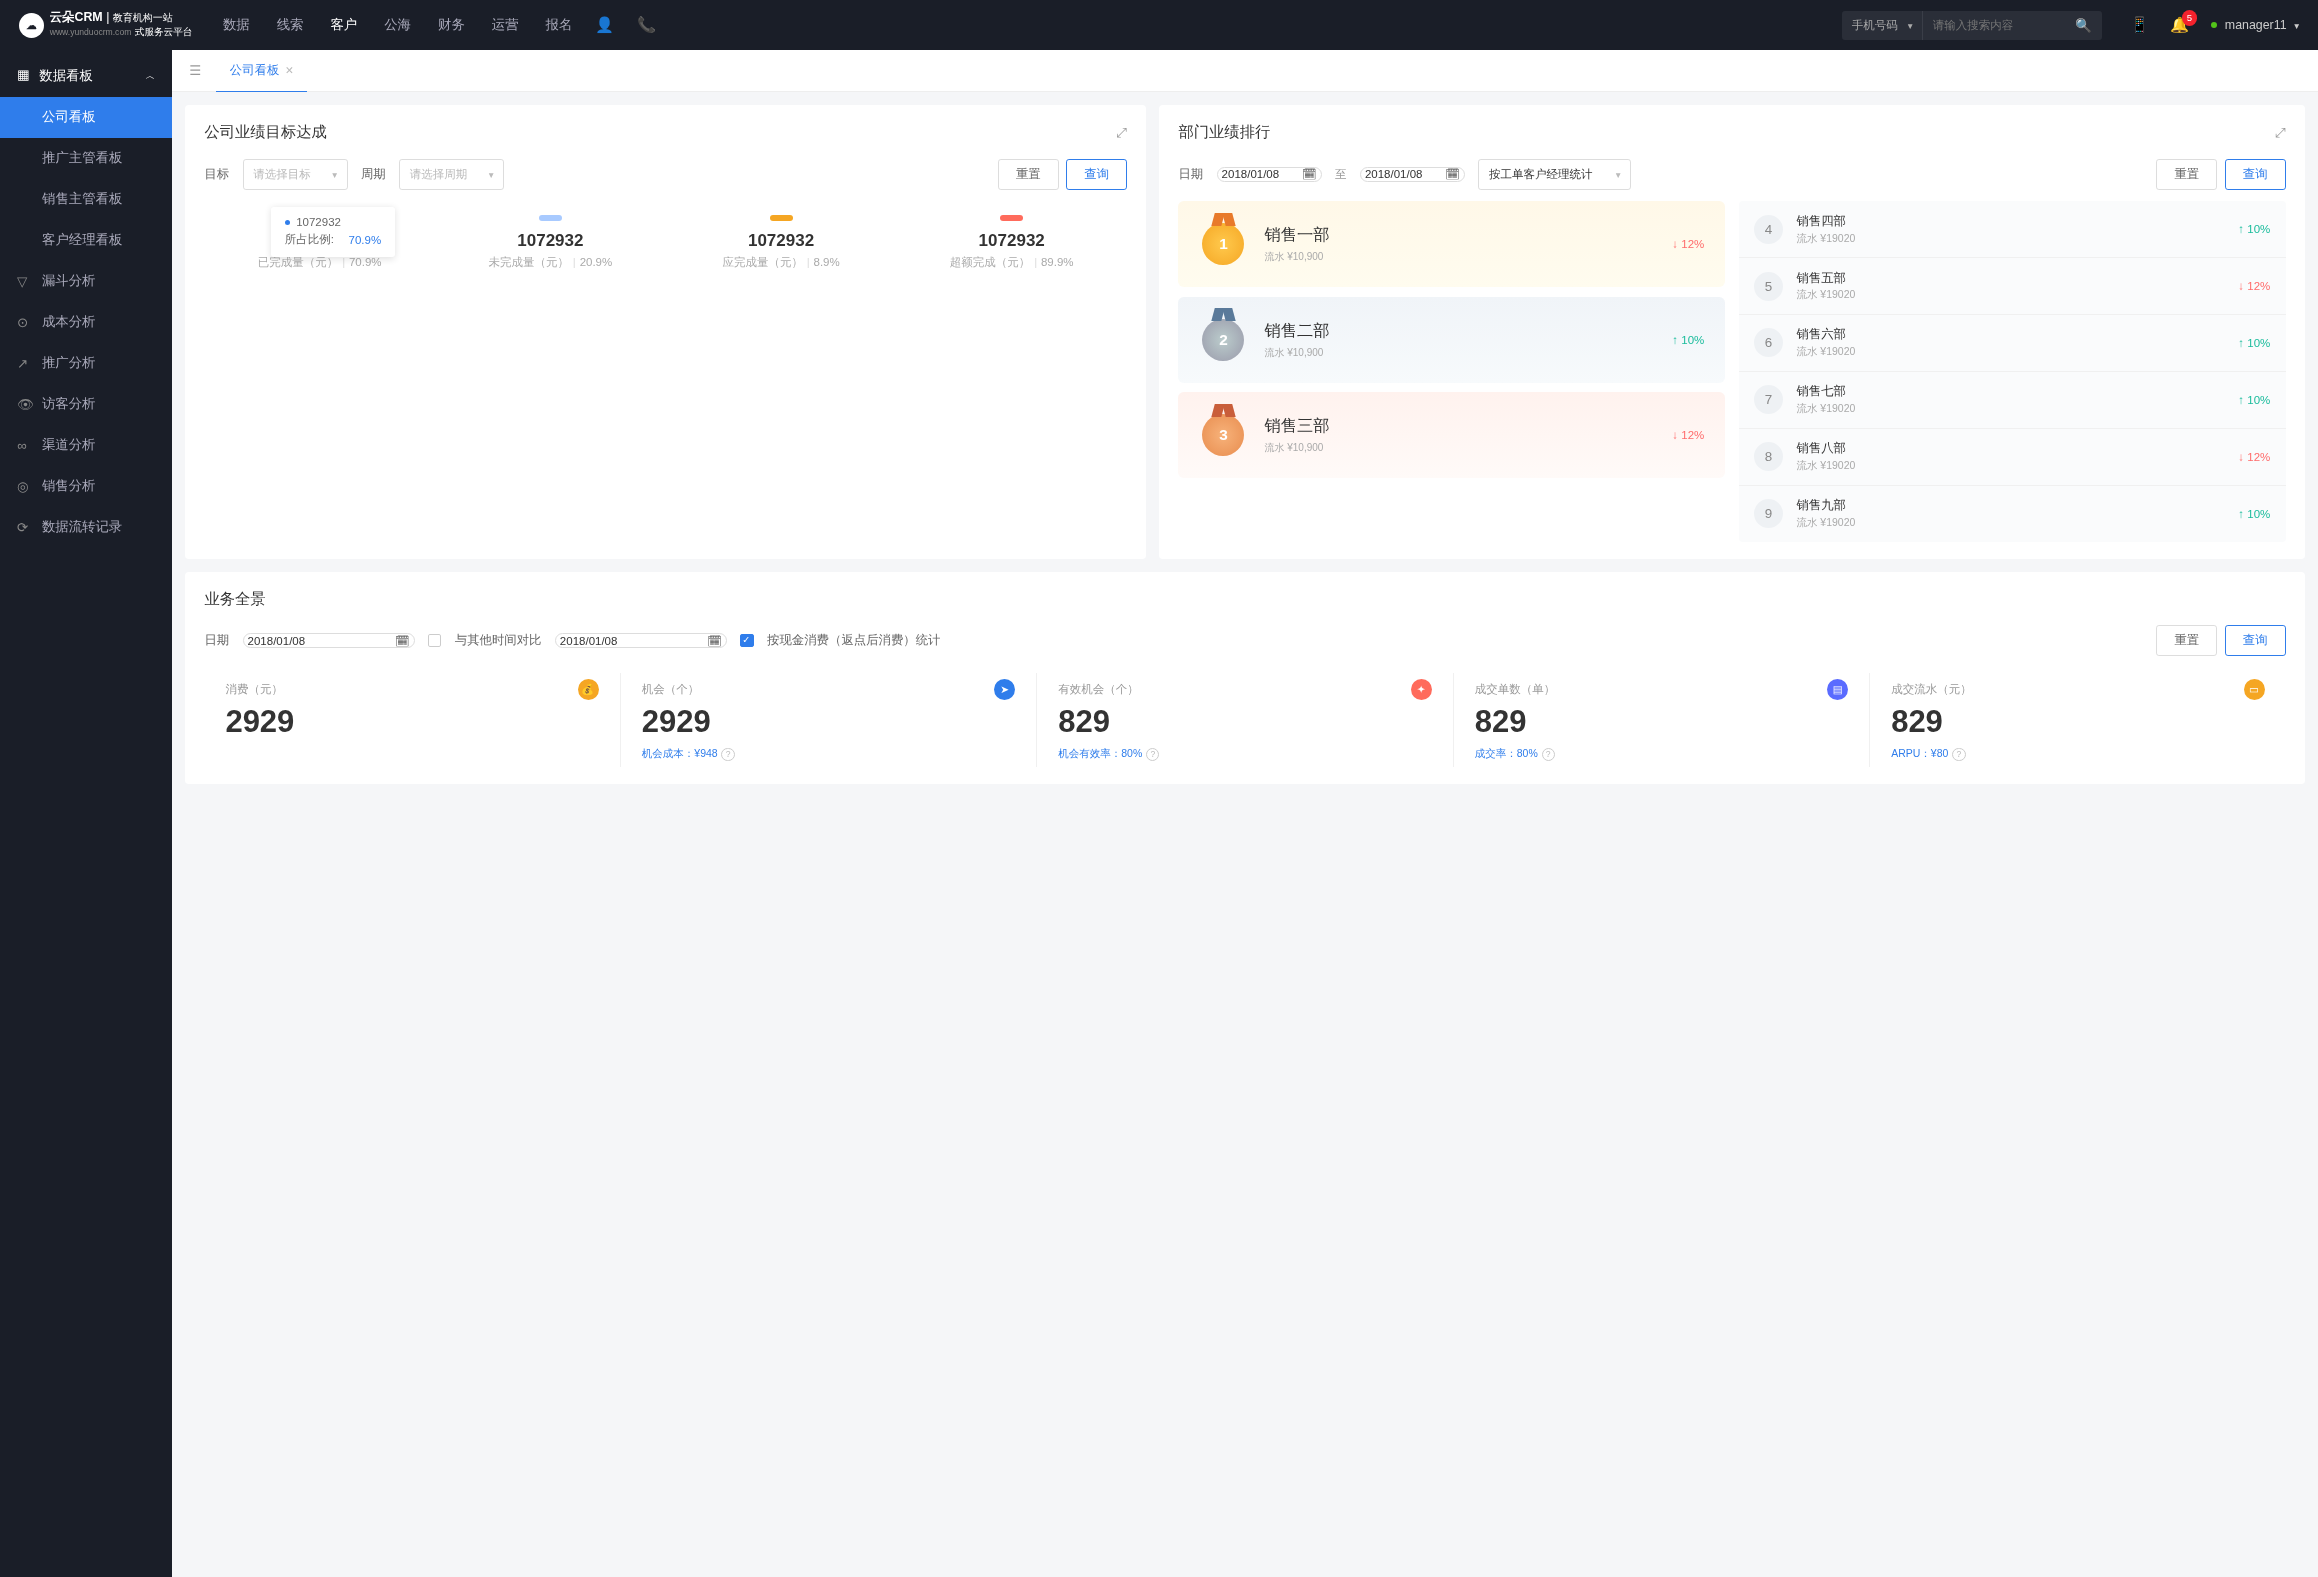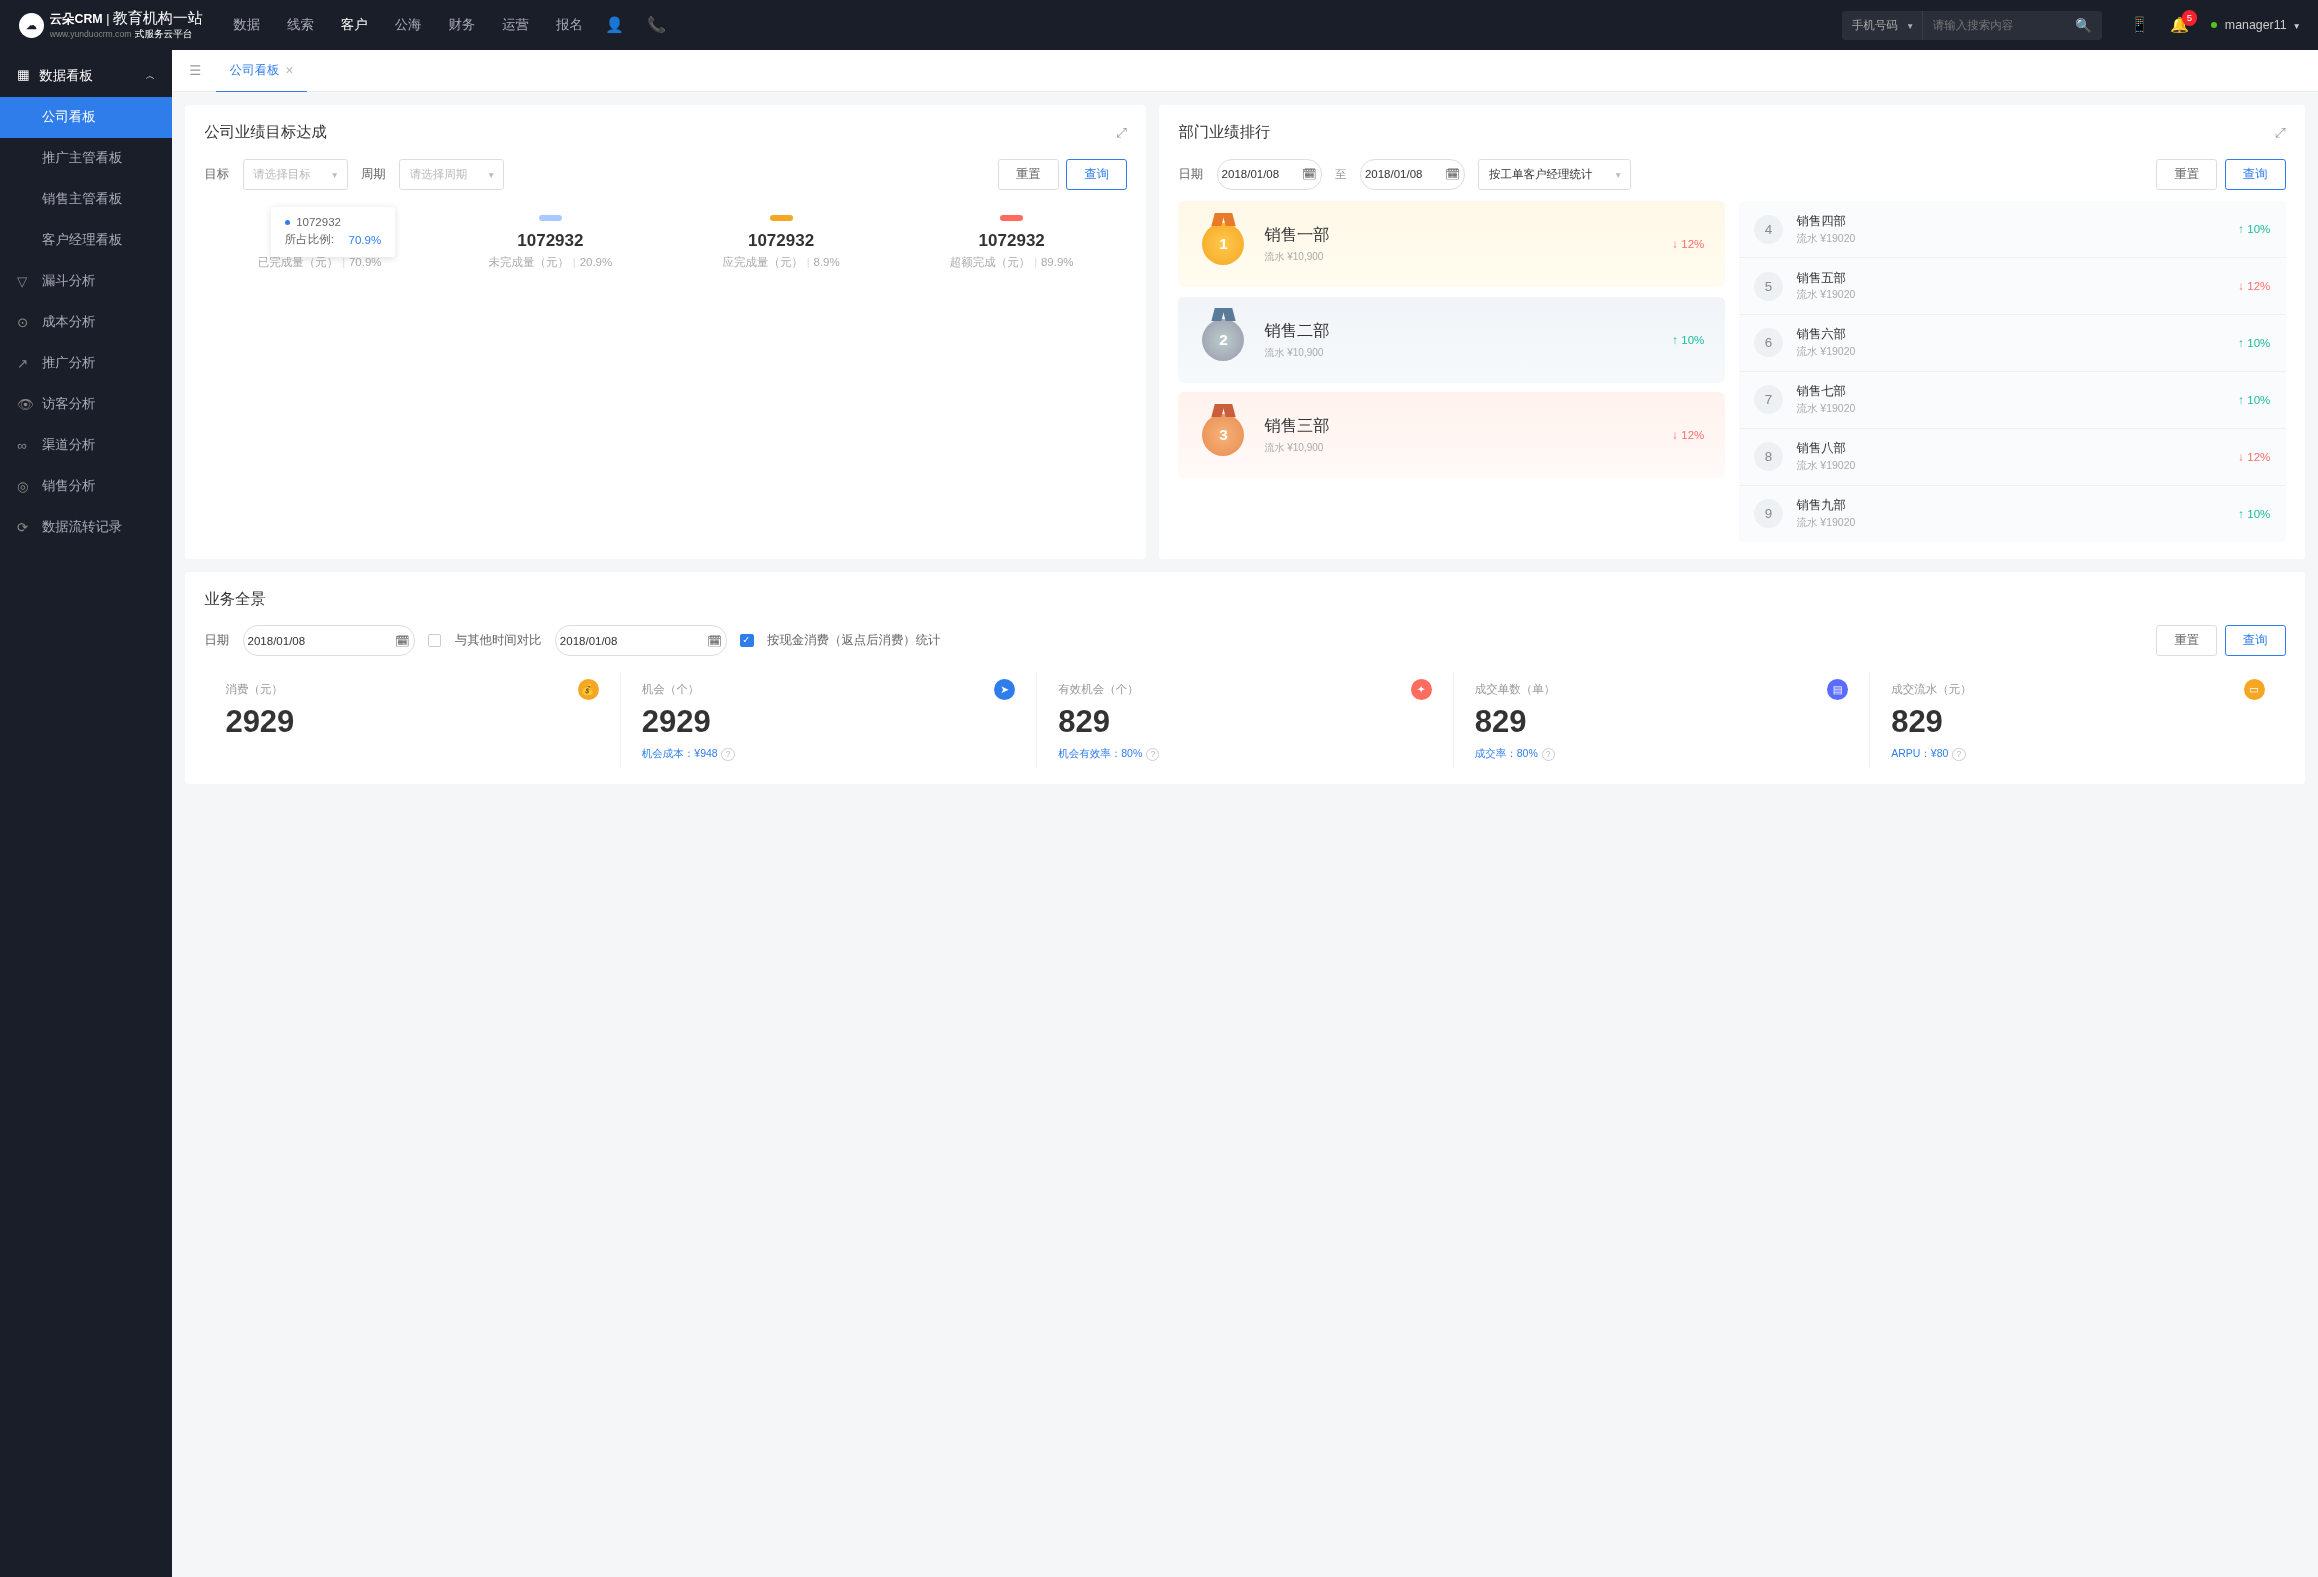--- a/index.html
+++ b/index.html
@@ -40,21 +40,21 @@
 .content{padding:13.4px;display:flex;flex-direction:column;gap:13.4px}
 .row{display:flex;gap:13.4px}
 .panel{background:#fff;border-radius:3.8px;padding:17px 19px;flex:1}
 .p-head{display:flex;justify-content:space-between;align-items:center;margin-bottom:15.3px}
 .p-title{font-size:15.3px;color:#333;font-weight:500}
 .expand{color:#999;font-size:13.4px;cursor:pointer}
 .filters{display:flex;align-items:center;gap:13.4px;margin-bottom:11.5px;flex-wrap:wrap}
 .flabel{font-size:12.4px;color:#666}
 .sel{border:1px solid #ddd;border-radius:2.9px;height:31px;padding:0 9.6px;display:flex;align-items:center;gap:7.6px;font-size:11.5px;color:#bbb;min-width:105px;justify-content:space-between}
 .sel .v{color:#333}
-.dateinp{border:1px solid #ddd;border-radius:15px;height:31px;padding:0 4px;display:flex;align-items:center;gap:7.6px;font-size:11.5px;color:#333;justify-content:space-between;min-width:105px}
+.dateinp{border:1px solid #ddd;border-radius:15px;height:15px;padding:0 4px;display:flex;align-items:center;gap:7.6px;font-size:11.5px;color:#333;justify-content:space-between;min-width:105px}
 .btn{height:31px;border:1px solid #ddd;background:#fff;border-radius:2.9px;padding:0 17px;font-size:12.4px;color:#666;cursor:pointer}
 .btn.primary{border-color:#2f7deb;color:#2f7deb}
 .between{color:#999;font-size:11.5px}
 .chk{width:13.4px;height:13.4px;border:1px solid #ccc;border-radius:1.9px}
 .chk.on{background:#2f7deb;border-color:#2f7deb;position:relative}
 .chk.on::after{content:"✓";color:#fff;font-size:9.6px;position:absolute;top:-1px;left:1px}
 .p-target .chartwrap{position:relative;display:flex;flex-direction:column;align-items:center}
 .tooltip{position:absolute;top:5.7px;left:67px;background:#fff;box-shadow:0 1.9px 7.6px rgba(0,0,0,.12);border-radius:2.9px;padding:9.6px 13.4px;font-size:11.5px}
 .tt-row{display:flex;align-items:center;gap:5.7px;color:#666}
 .tt-dot{width:5.7px;height:5.7px;border-radius:50%;background:#2f7deb}
@@ -114,21 +114,21 @@
 .chev{font-size:9.6px}
 </style>
 </head>
 <body>
 
 <div class="app">
   <div class="topbar">
     <div class="logo">
       <div class="logo-icon">☁</div>
       <div class="logo-txt">
-        <div><b>云朵CRM</b> | <span style="font-size:15px">教育机构一站</span></div>
+        <div><b>云朵CRM</b> | <span style="font-size:10px">教育机构一站</span></div>
         <div><span class="logo-sub">www.yunduocrm.com</span> <span style="font-size:9.6px">式服务云平台</span></div>
       </div>
     </div>
     <div class="navtabs" id="navtabs">
         <span>数据</span>
         <span>线索</span>
         <span class="active">客户</span>
         <span>公海</span>
         <span>财务</span>
         <span>运营</span>

